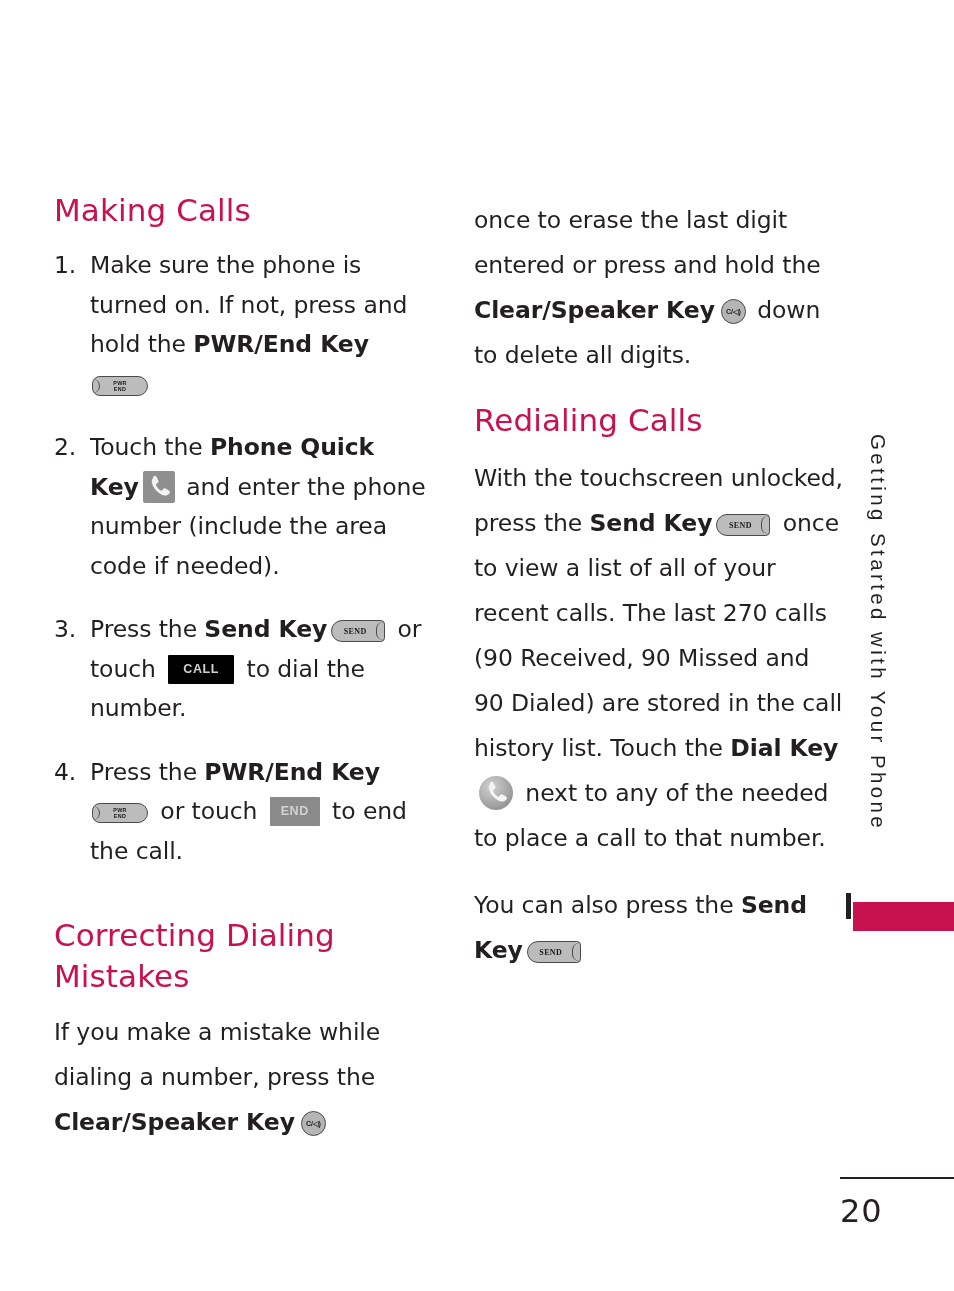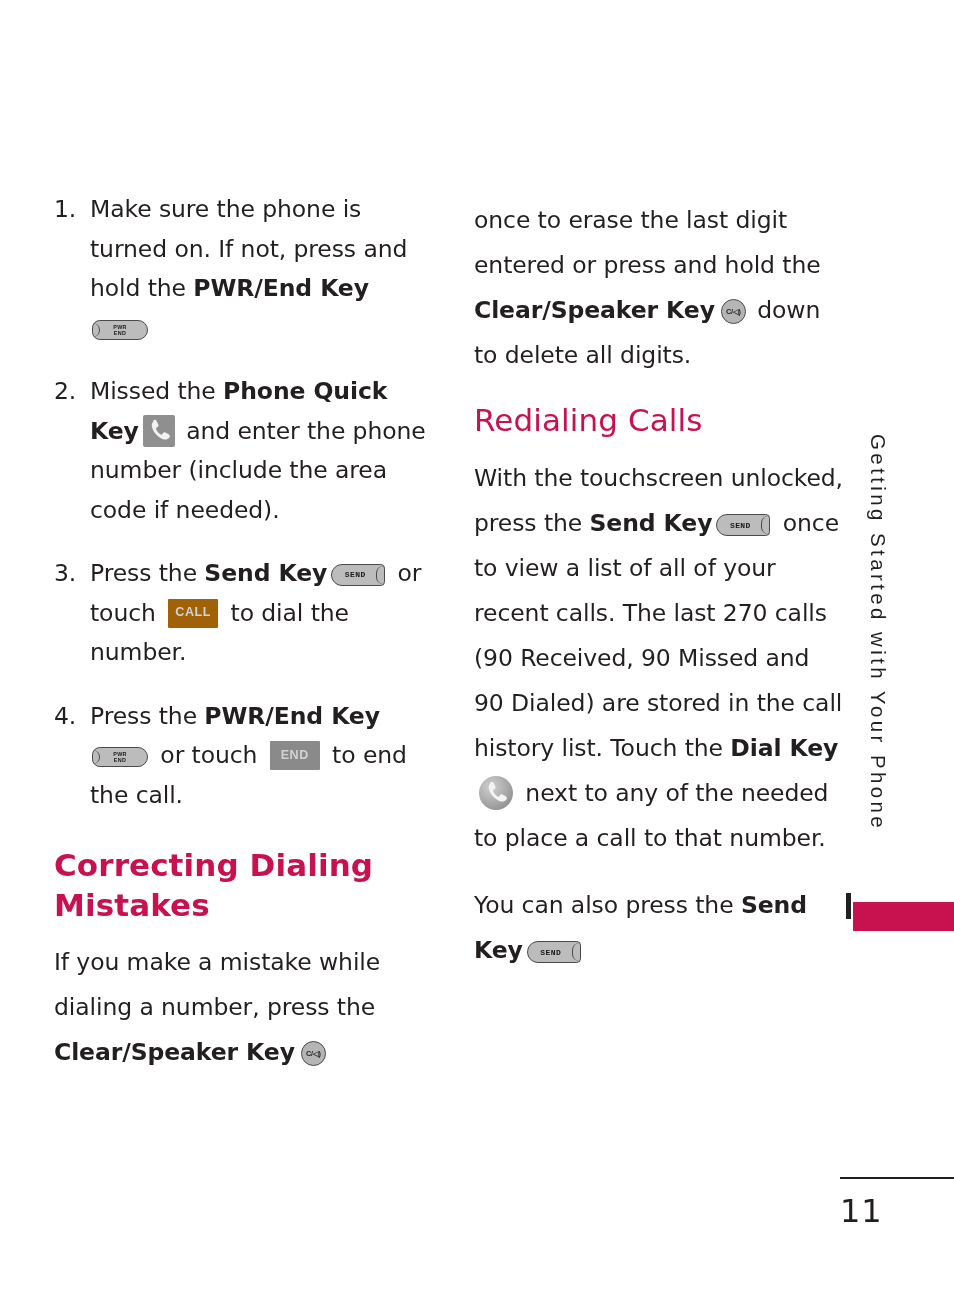--- a/index.html
+++ b/index.html
@@ -33,21 +33,21 @@
   h2.section-title {
     font-family: "DejaVu Sans", sans-serif;
     font-size: 31px;
     font-weight: 400;
     color: #c8114f;
     margin: 0 0 16px 0;
     line-height: 1.30;
     letter-spacing: 0.1px;
   }
   h2.section-title.tight { margin-bottom: 14px; }
-  h2.spaced-top { margin-top: 30px; font-weight: bold; }
+  h2.spaced-top { margin-top: 44px; }
 
   p.body {
     font-family: "DejaVu Sans", sans-serif;
     font-size: 23.5px;
     line-height: 45px;
     margin: 8px 0 22px 0;
     letter-spacing: -0.1px;
   }
 
   ol.steps {
@@ -124,21 +124,21 @@
   .key-send .lbl {
     position: absolute;
     inset: 0;
     display: flex;
     align-items: center;
     justify-content: center;
     font-size: 8px;
     font-weight: 700;
     color: #1a1a1a;
     letter-spacing: 0.4px;
-    font-family: Liberation Mono, monospace;
+    font-family: Liberation Serif, serif;
     padding-right: 6px;
     box-sizing: border-box;
   }
   .key-send::after {
     content: "";
     position: absolute;
     right: -1px; top: 1px;
     width: 8px; height: 18px;
     border-left: 1.4px solid #4a4a4a;
     border-radius: 7px 0 0 7px;
@@ -184,21 +184,21 @@
     inset: 0;
     display: flex;
     align-items: center;
     justify-content: center;
     font-size: 12.5px;
     font-weight: 700;
     color: #d2d2d2;
     letter-spacing: 0.6px;
     font-family: "Liberation Sans", sans-serif;
   }
-  .softkey.call { background: #a16207; }
+  .softkey.call { background: #000000; padding-left: 16px; }
   .softkey.end  { background: #8a8a8a; }
 
   
   .quickkey {
     display: inline-block;
     vertical-align: -8px;
     width: 32px;
     height: 32px;
     background: #8f8f8f;
     margin: 0 4px;
@@ -278,32 +278,33 @@
     letter-spacing: 1px;
   }
 </style>
 </head>
 <body>
 
 <div class="page">
 
   <div class="col col-left">
 
+    <h2 class="section-title">Making Calls</h2>
 
     <ol class="steps">
 
       <li>
         <span class="num">1.</span><span>Make sure the phone is turned on. If not, press and hold the </span><b>PWR/End Key</b><span class="key-pwr"><span class="lbl">
               <span>PWR</span>
               <span>END</span>
             </span></span>
       </li>
 
       <li>
-        <span class="num">2.</span><span>Missed the </span><b>Phone Quick Key</b><span class="quickkey">
+        <span class="num">2.</span><span>Touch the </span><b>Phone Quick Key</b><span class="quickkey">
           <svg width="24" height="25" viewBox="0 0 24 25" aria-hidden="true">
             <path d="M6.2 2.4c1.5-1.3 3-0.6 3.6 0.8l1.5 3.3c0.5 1.1 0.2 1.9-0.7 2.5l-1.2 0.8c-0.4 0.3-0.5 0.7-0.3 1.2 0.8 2.2 2.6 4.4 4.7 5.6 0.5 0.3 0.9 0.2 1.2-0.2l0.9-1.2c0.7-0.9 1.5-1.1 2.5-0.6l3.2 1.6c1.3 0.7 1.9 2.2 0.6 3.6-1.3 1.4-3 2.1-4.9 1.7-5.4-1.1-11.3-7.3-12.4-12.8-0.4-2 0.2-3.8 1.3-4.9z" fill="#f2f2f2"></path>
           </svg>
         </span><span> and enter the phone number (include the area code if needed).</span>
       </li>
 
       <li>
         <span class="num">3.</span><span>Press the </span><b>Send Key</b><span class="key-send"><span class="lbl">SEND</span></span><span> or touch </span><span class="softkey call"><span class="lbl">CALL</span></span><span> to dial the number.</span>
       </li>
 
@@ -339,15 +340,15 @@
   </div>
 
   <div class="side-tab-text-wrap">
     <span class="vert-label">Getting Started with Your Phone</span>
   </div>
 
   <div class="black-marker"></div>
   <div class="pink-tab"></div>
 
   <div class="footer-rule"></div>
-  <div class="page-number">11</div>
+  <div class="page-number">20</div>
 
 </div>
 
 </body></html>

